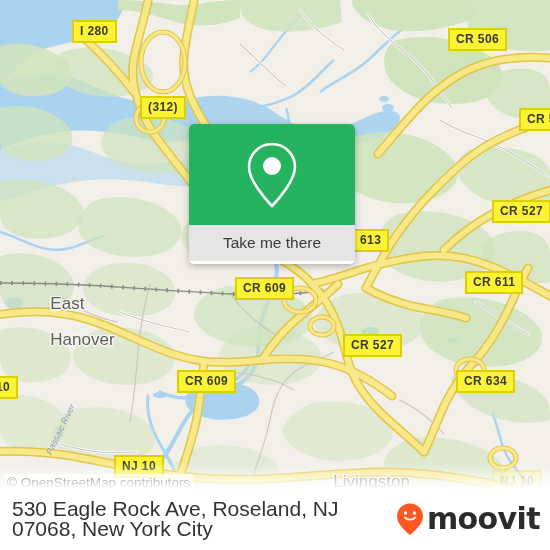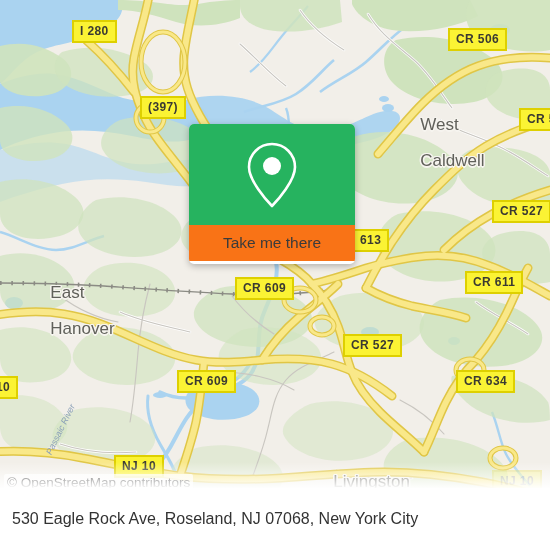--- a/index.html
+++ b/index.html
@@ -62,41 +62,41 @@
     position:absolute;left:189px;top:124px;width:166px;height:140px;
     border-radius:5px;overflow:hidden;
     box-shadow:0 2px 7px rgba(0,0,0,.28);
     background:#ffffff;
   }
   #card-top{
     height:101px;background:#26b35f;
     display:flex;align-items:center;justify-content:center;
   }
   #card-btn{
-    height:36px;background:#f97316;
+    height:36px;background:#e5e5e5;
     display:flex;align-items:center;justify-content:center;
     color:#3b3b3b;font-size:15.5px;
     cursor:pointer;user-select:none;
   }
 
   
   #footer{
     position:absolute;left:0;bottom:0;width:550px;height:62px;
     background:#ffffff;
     display:flex;align-items:center;
     box-sizing:border-box;padding:0 10px 0 12px;
   }
   #footer-fade{
     position:absolute;left:0;bottom:62px;width:550px;height:26px;
     background:linear-gradient(to bottom,rgba(255,255,255,0),rgba(255,255,255,.96));
     pointer-events:none;
   }
   #footer-addr{
     flex:1 1 auto;
-    color:#333333;font-size:16px;line-height:20px;
+    color:#333333;font-size:21px;line-height:20px;
     padding-right:8px;
   }
   #footer-logo{
     flex:0 0 auto;display:flex;align-items:center;gap:2px;
   }
   #logo-word{
     font-family:"DejaVu Sans",sans-serif;
     font-size:30px;font-weight:bold;color:#2b2b2b;letter-spacing:-.6px;
     line-height:30px;
   }
@@ -292,36 +292,32 @@
             <circle cx="150" cy="118" r="14"></circle>
             <ellipse cx="300" cy="300" rx="16" ry="12"></ellipse>
             <ellipse cx="470" cy="370" rx="14" ry="11"></ellipse>
             <ellipse cx="503" cy="458" rx="13" ry="10"></ellipse>
             <ellipse cx="322" cy="326" rx="12" ry="9"></ellipse>
           </g>
         </g>
       </g>
     </svg>
 
-    <div class="place" style="left:392px;top:98px;">
-      <span>West</span><br>
-      <span>Caldwell</span>
-    </div>
-    <div class="place" style="left:22px;top:266px;">
+    <div class="place" style="left:22px;top:277px;">
       <span>East</span><br>
       <span>Hanover</span>
     </div>
     <div class="place" style="left:305px;top:455px;">
       <span>Livingston</span>
     </div>
 
     <div class="waterlabel" style="left:44px;top:452px;transform:rotate(-64deg);">Passaic River</div>
 
     <div class="shield" style="left:72px;top:20px;">I 280</div>
-    <div class="shield" style="left:140px;top:96px;">(397)</div>
+    <div class="shield" style="left:140px;top:96px;">(312)</div>
     <div class="shield" style="left:416px;top:28px;margin-left:32px;">CR 506</div>
     <div class="shield" style="left:519px;top:108px;">CR 50</div>
     <div class="shield" style="left:352px;top:205px;margin-top:24px;">613</div>
     <div class="shield" style="left:492px;top:200px;">CR 527</div>
     <div class="shield" style="left:235px;top:277px;">CR 609</div>
     <div class="shield" style="left:465px;top:271px;">CR 611</div>
     <div class="shield" style="left:343px;top:334px;">CR 527</div>
     <div class="shield" style="left:177px;top:370px;">CR 609</div>
     <div class="shield" style="left:-12px;top:376px;">10</div>
     <div class="shield" style="left:456px;top:370px;">CR 634</div>
@@ -337,15 +333,24 @@
         <path d="M28,4 C15.3,4 5,14.3 5,27 C5,40.5 22,60 28,66 C34,60 51,40.5 51,27 C51,14.3 40.7,4 28,4 Z" fill="none" stroke="#ffffff" stroke-width="2.6" stroke-linejoin="round"></path>
         <circle cx="28" cy="26" r="9" fill="#ffffff"></circle>
       </svg>
     </div>
     <div id="card-btn">Take me there</div>
   </div>
 
   <div id="footer-fade"></div>
   <div id="footer">
     <div id="footer-addr">530 Eagle Rock Ave, Roseland, NJ 07068, New York City</div>
+    <div id="footer-logo">
+      <svg width="30" height="34" viewBox="0 0 30 34">
+        <path d="M15,1.5 C7.8,1.5 2,7.3 2,14.5 C2,22.5 12,30.5 15,33 C18,30.5 28,22.5 28,14.5 C28,7.3 22.2,1.5 15,1.5 Z" fill="#ff5722"></path>
+        <circle cx="10.5" cy="11" r="1.7" fill="#ffffff"></circle>
+        <circle cx="19.5" cy="11" r="1.7" fill="#ffffff"></circle>
+        <path d="M10,15.5 C11.8,18.3 18.2,18.3 20,15.5" fill="none" stroke="#ffffff" stroke-width="1.8" stroke-linecap="round"></path>
+      </svg>
+      <span id="logo-word">moovit</span>
+    </div>
   </div>
 
 </div>
 
 </body></html>

